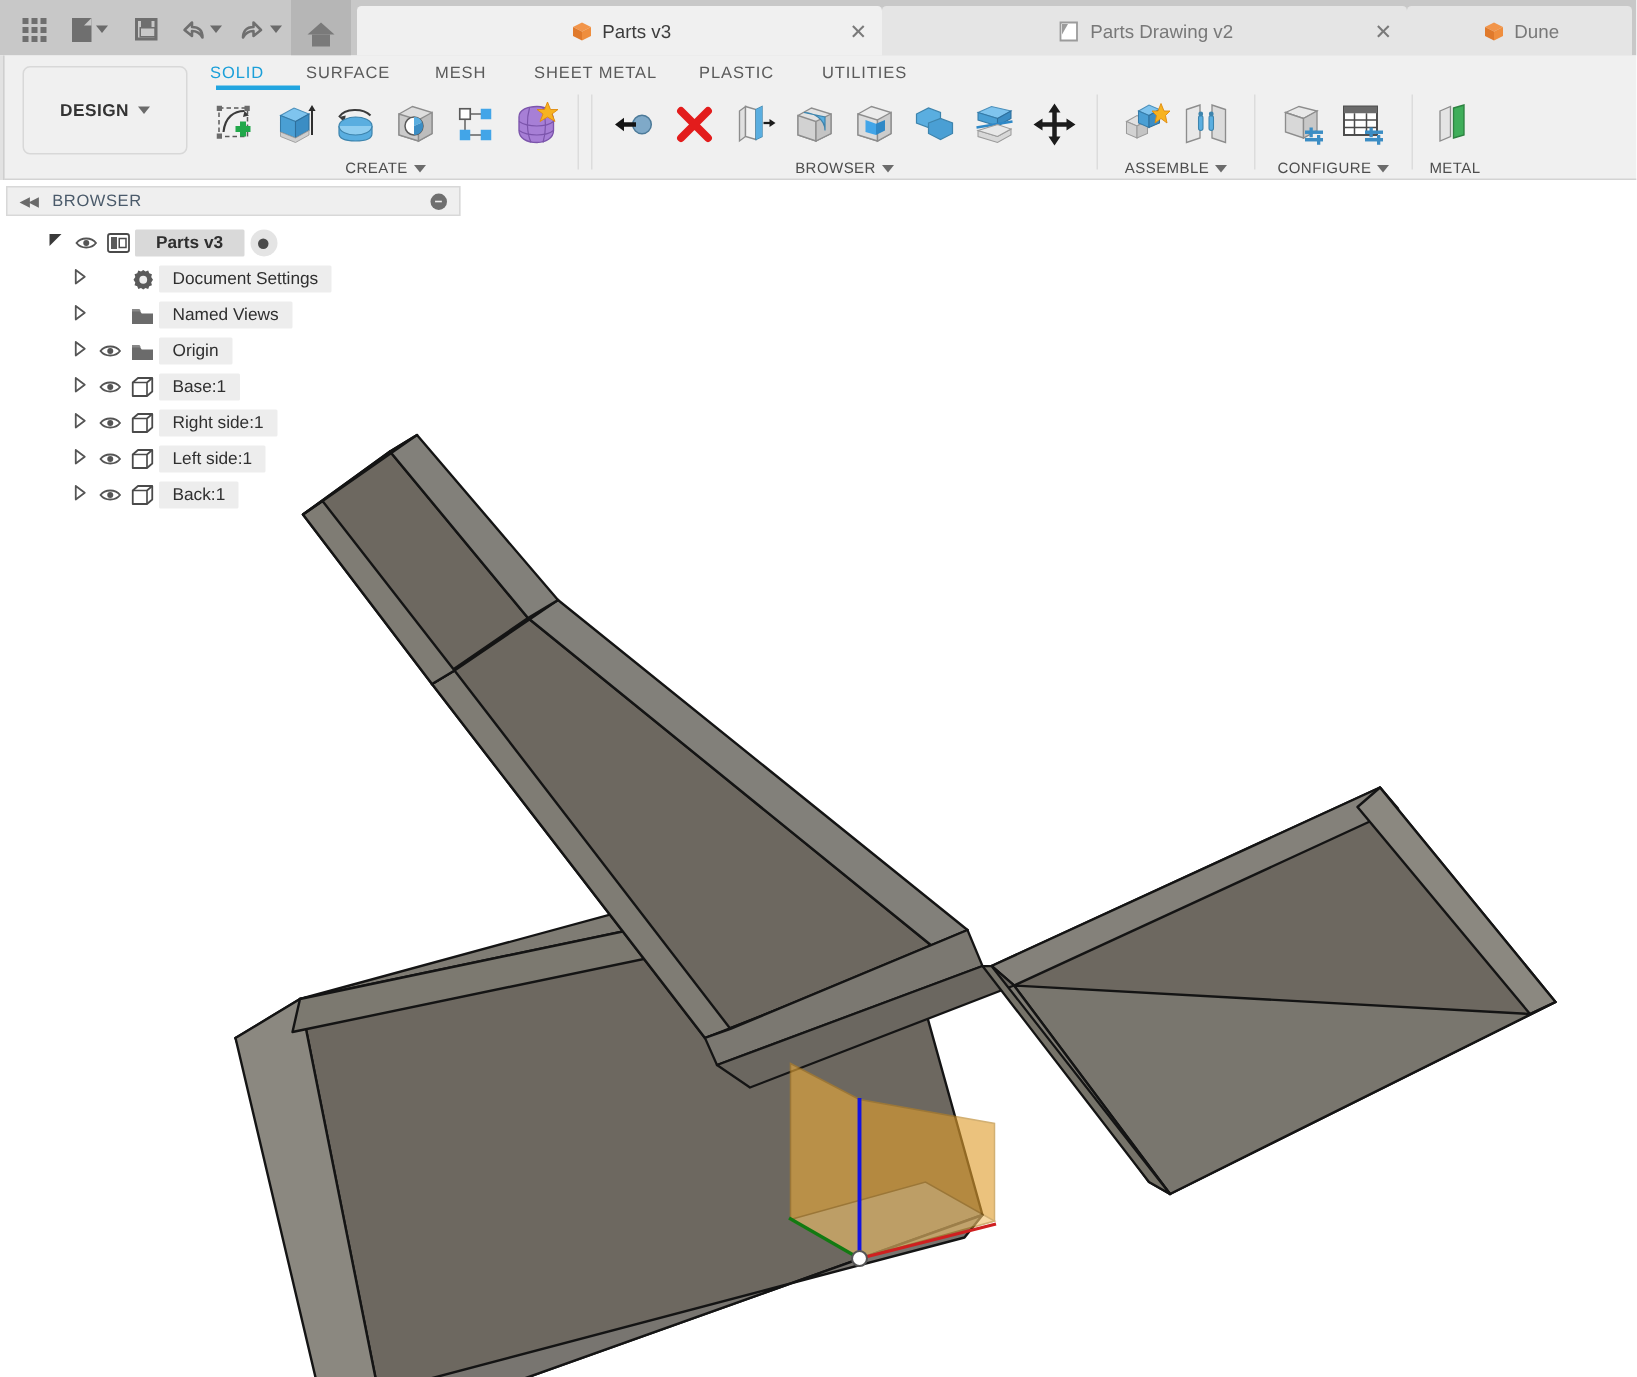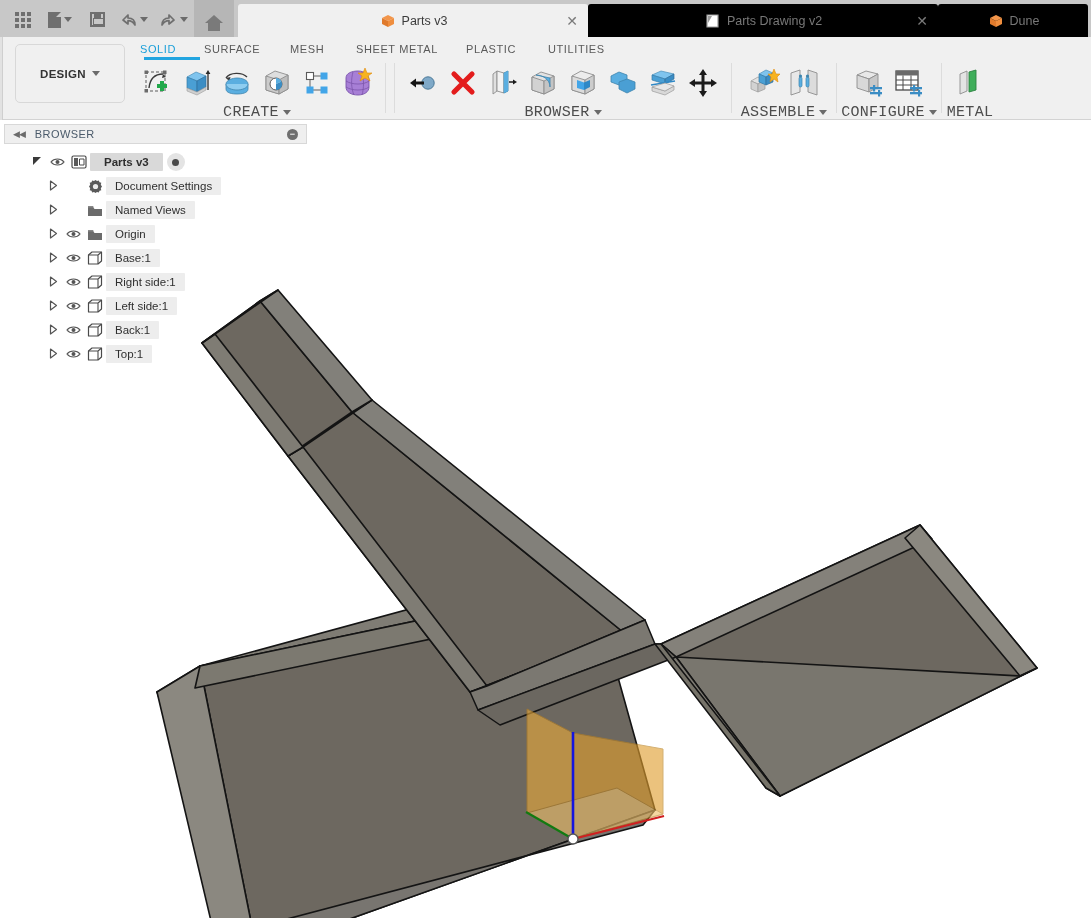--- a/index.html
+++ b/index.html
@@ -54,21 +54,21 @@
   
   .tabs { position:absolute; left:238px; top:0; height:37px; display:flex; align-items:flex-end; }
   .tab {
     height:33px; margin-top:4px;
     display:flex; align-items:center; justify-content:center;
     position:relative;
     border-top-left-radius:3px; border-top-right-radius:3px;
     font-size:12.5px; color:#5b5b5b;
   }
   .tab.active { background:#f0f0f0; color:#3c3c3c; }
-  .tab.inactive { background:#000000; color:#787878; }
+  .tab.inactive { background:#e5e5e5; color:#787878; }
   .tab .tab-label { margin:0 8px; white-space:nowrap; }
   .tab .tab-close { position:absolute; right:10px; font-size:14px; color:#7a7a7a; line-height:1; }
   .tab-ico-cube { width:13px;height:13px; position:relative; margin-left:10px;}
   .cube-svg { display:block; }
   .tab-ico-dwg { width:13px;height:14px; margin-left:10px; }
 
   
   .ribbon {
     position:absolute; left:0; top:37px; width:1091px; height:83px;
     background:#f0f0f0;
@@ -89,21 +89,21 @@
     padding:4px 0 5px 0; position:relative;
   }
   .rib-tab.sel { color:#1a9fd9; }
   .rib-tab.sel:after {
     content:""; position:absolute; left:4px; right:4px; bottom:0; height:3px; background:#22a5e0;
   }
 
   .panels { position:absolute; left:133px; top:24px; height:59px; display:flex; align-items:flex-start; }
   .panel { height:59px; position:relative; display:flex; flex-direction:column; align-items:center; }
   .panel-icons { display:flex; align-items:center; height:44px; padding:0 6px; gap:4px;}
-  .panel-label { font-size:15px; color:#4d4d4d; display:flex; align-items:center; gap:3px; height:15px; letter-spacing:.3px;font-family:Liberation Mono, monospace;}
+  .panel-label { font-size:10px; color:#4d4d4d; display:flex; align-items:center; gap:3px; height:15px; letter-spacing:.3px;}
   .panel-div { width:1px; height:50px; background:#dcdcdc; margin:2px 4px 0 4px;}
   .ico { width:36px; height:38px; display:flex; align-items:center; justify-content:center; position:relative;}
   .ico svg { display:block; }
 
   
   .browser-head {
     position:absolute; left:4px; top:124px; width:303px; height:20px;
     background:#efefef; border:1px solid #d8d8d8;
     display:flex; align-items:center;
     font-size:11px; color:#4a5a6a; letter-spacing:.4px;
@@ -730,36 +730,16 @@
       </span>
       <span class="nicon">
         <svg width="16" height="14" viewBox="0 0 16 14">
             <path d="M1.5 4 L5 1 L14.5 1 L14.5 10 L11 13 L1.5 13 Z" fill="#fff" stroke="#4a4a4a" stroke-width="1.2" stroke-linejoin="round"></path>
             <path d="M1.5 4 L11 4 L11 13 M11 4 L14.5 1" fill="none" stroke="#4a4a4a" stroke-width="1.1"></path>
           </svg>
       </span>
       <span class="nlabel">Back:1</span>
     </div>
 
-    <div class="node child">
-      <span class="expander">
-        <svg width="9" height="11" viewBox="0 0 9 11">
-            <path d="M1.5 1 L7.5 5.5 L1.5 10 Z" fill="none" stroke="#555" stroke-width="1.2" stroke-linejoin="round"></path>
-          </svg>
-      </span>
-      <span class="eye">
-        <svg width="15" height="10" viewBox="0 0 15 10">
-            <path d="M1 5 C4 1 11 1 14 5 C11 9 4 9 1 5Z" fill="none" stroke="#555" stroke-width="1.2"></path>
-            <circle cx="7.5" cy="5" r="2" fill="#555"></circle>
-          </svg>
-      </span>
-      <span class="nicon">
-        <svg width="16" height="14" viewBox="0 0 16 14">
-            <path d="M1.5 4 L5 1 L14.5 1 L14.5 10 L11 13 L1.5 13 Z" fill="#fff" stroke="#4a4a4a" stroke-width="1.2" stroke-linejoin="round"></path>
-            <path d="M1.5 4 L11 4 L11 13 M11 4 L14.5 1" fill="none" stroke="#4a4a4a" stroke-width="1.1"></path>
-          </svg>
-      </span>
-      <span class="nlabel">Top:1</span>
-    </div>
 
   </div>
 
 </div>
 
 </body></html>

